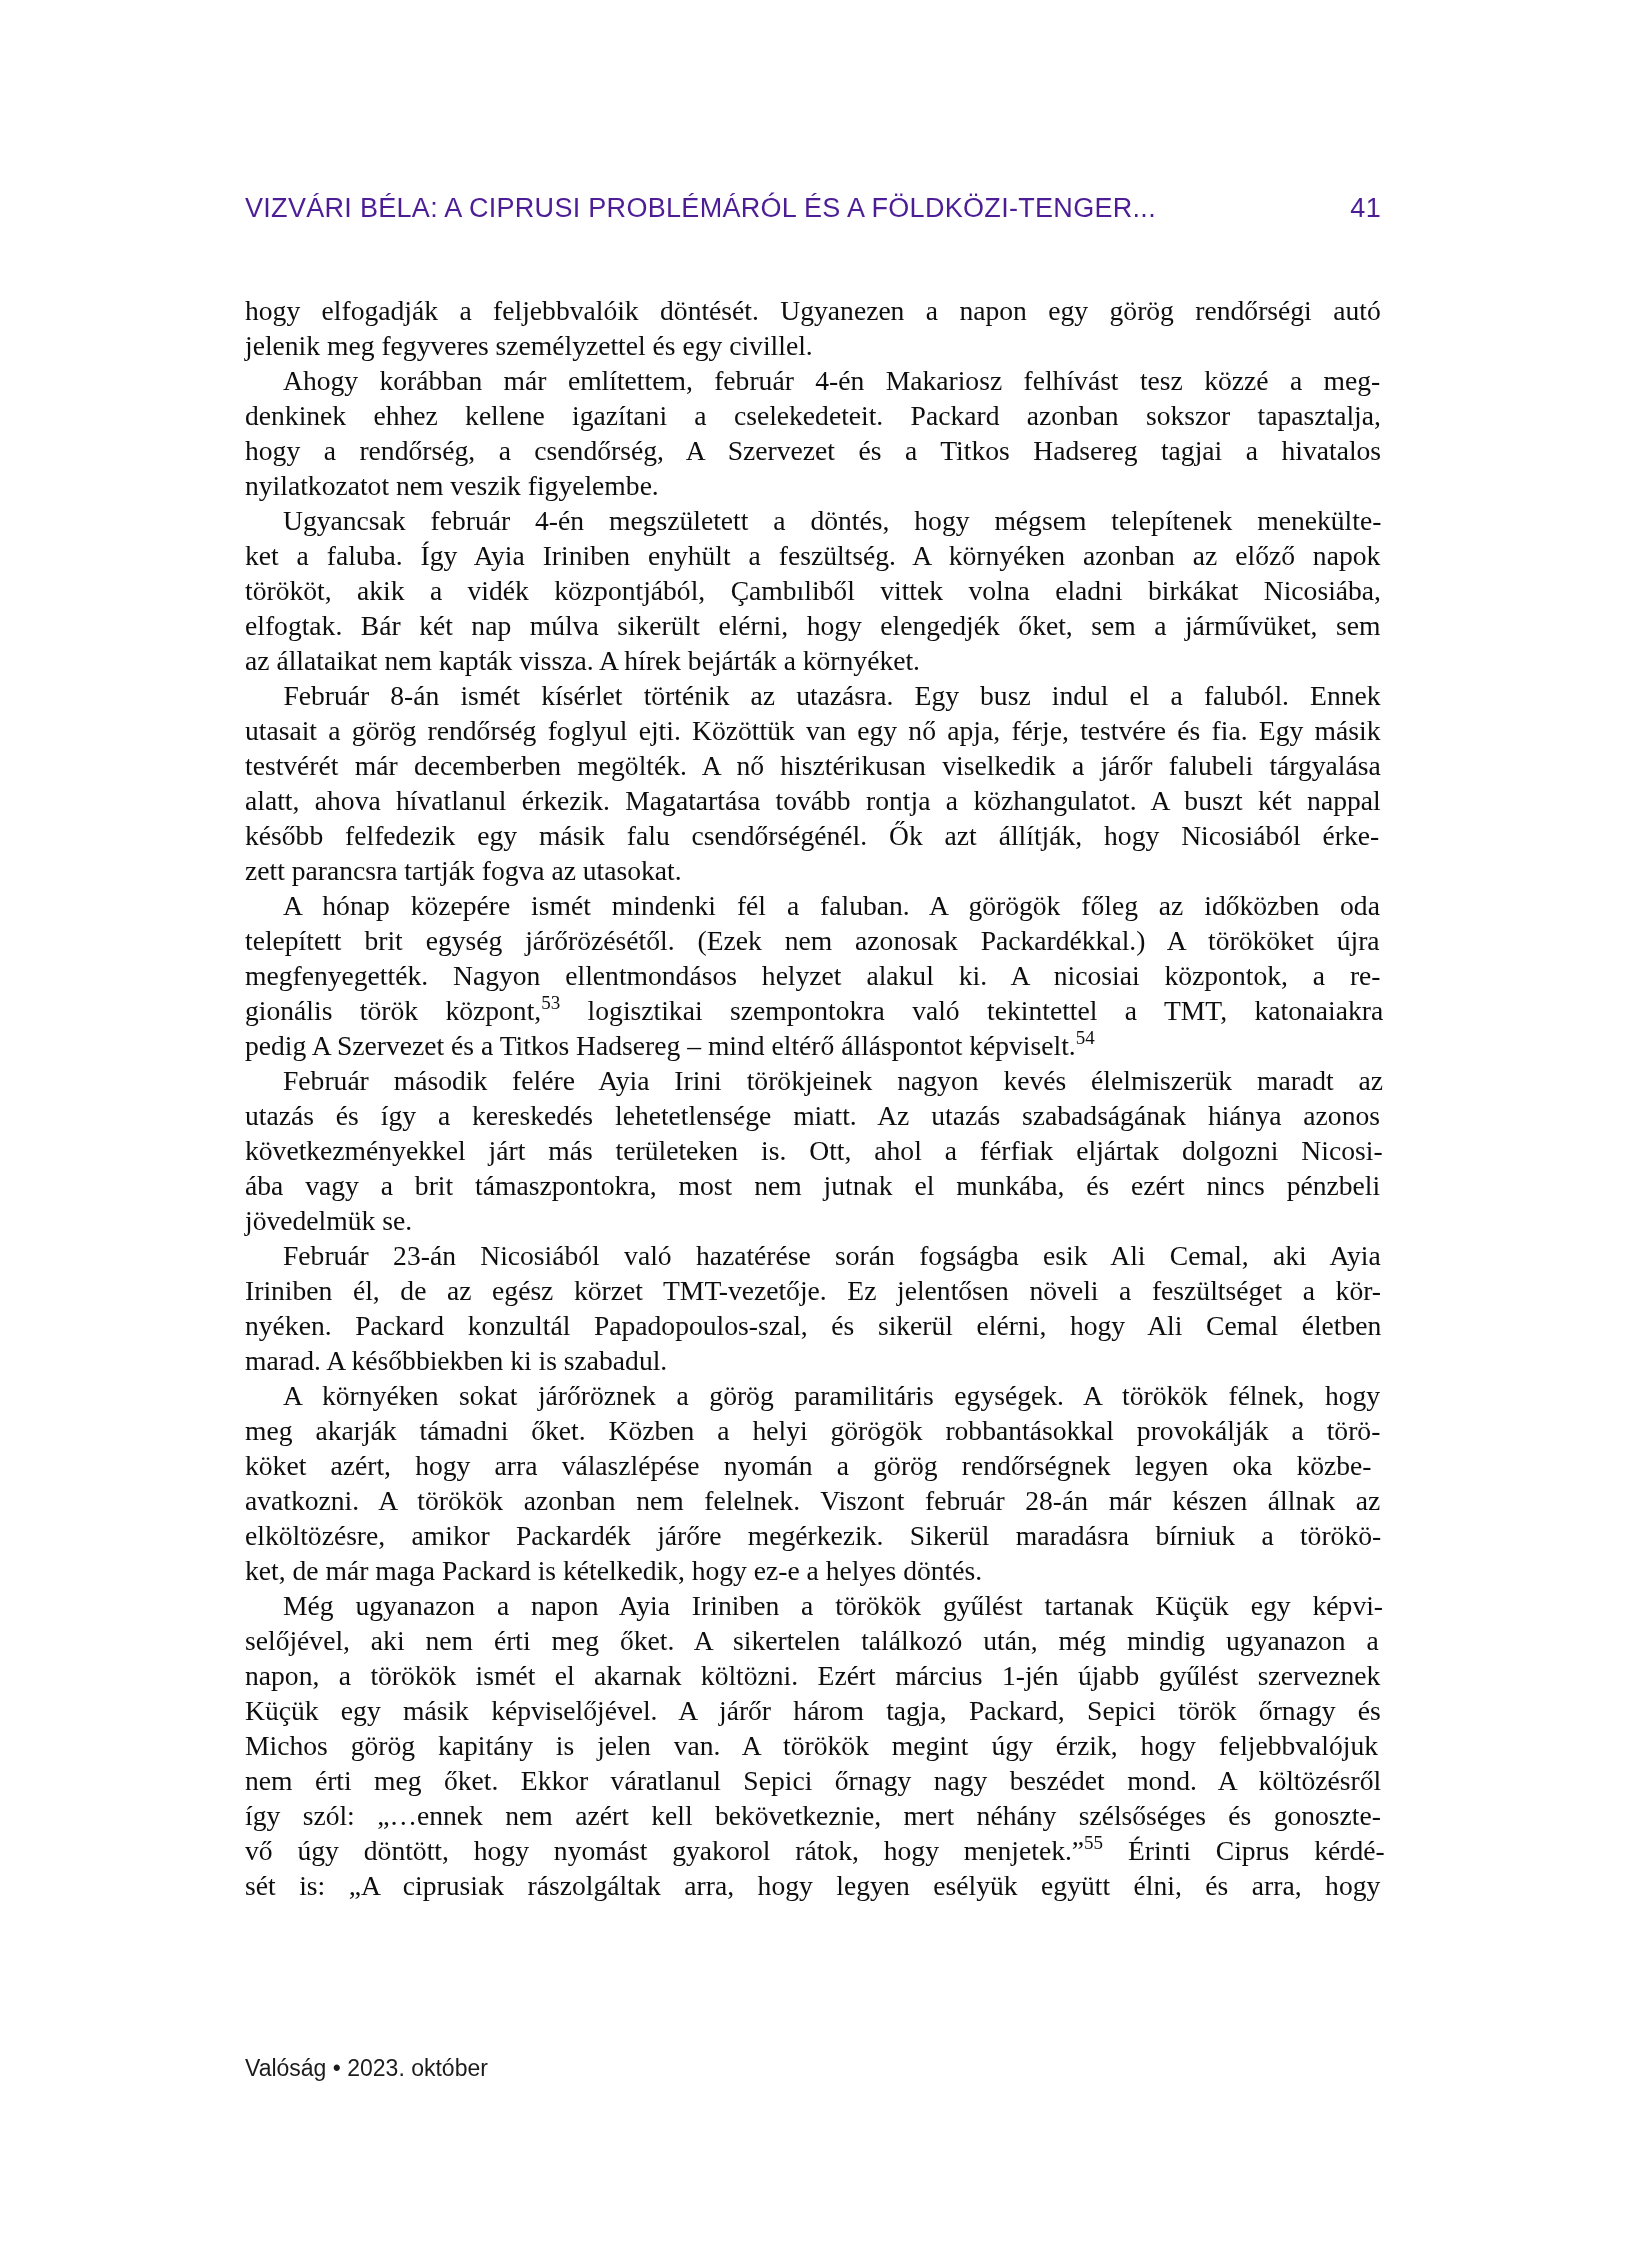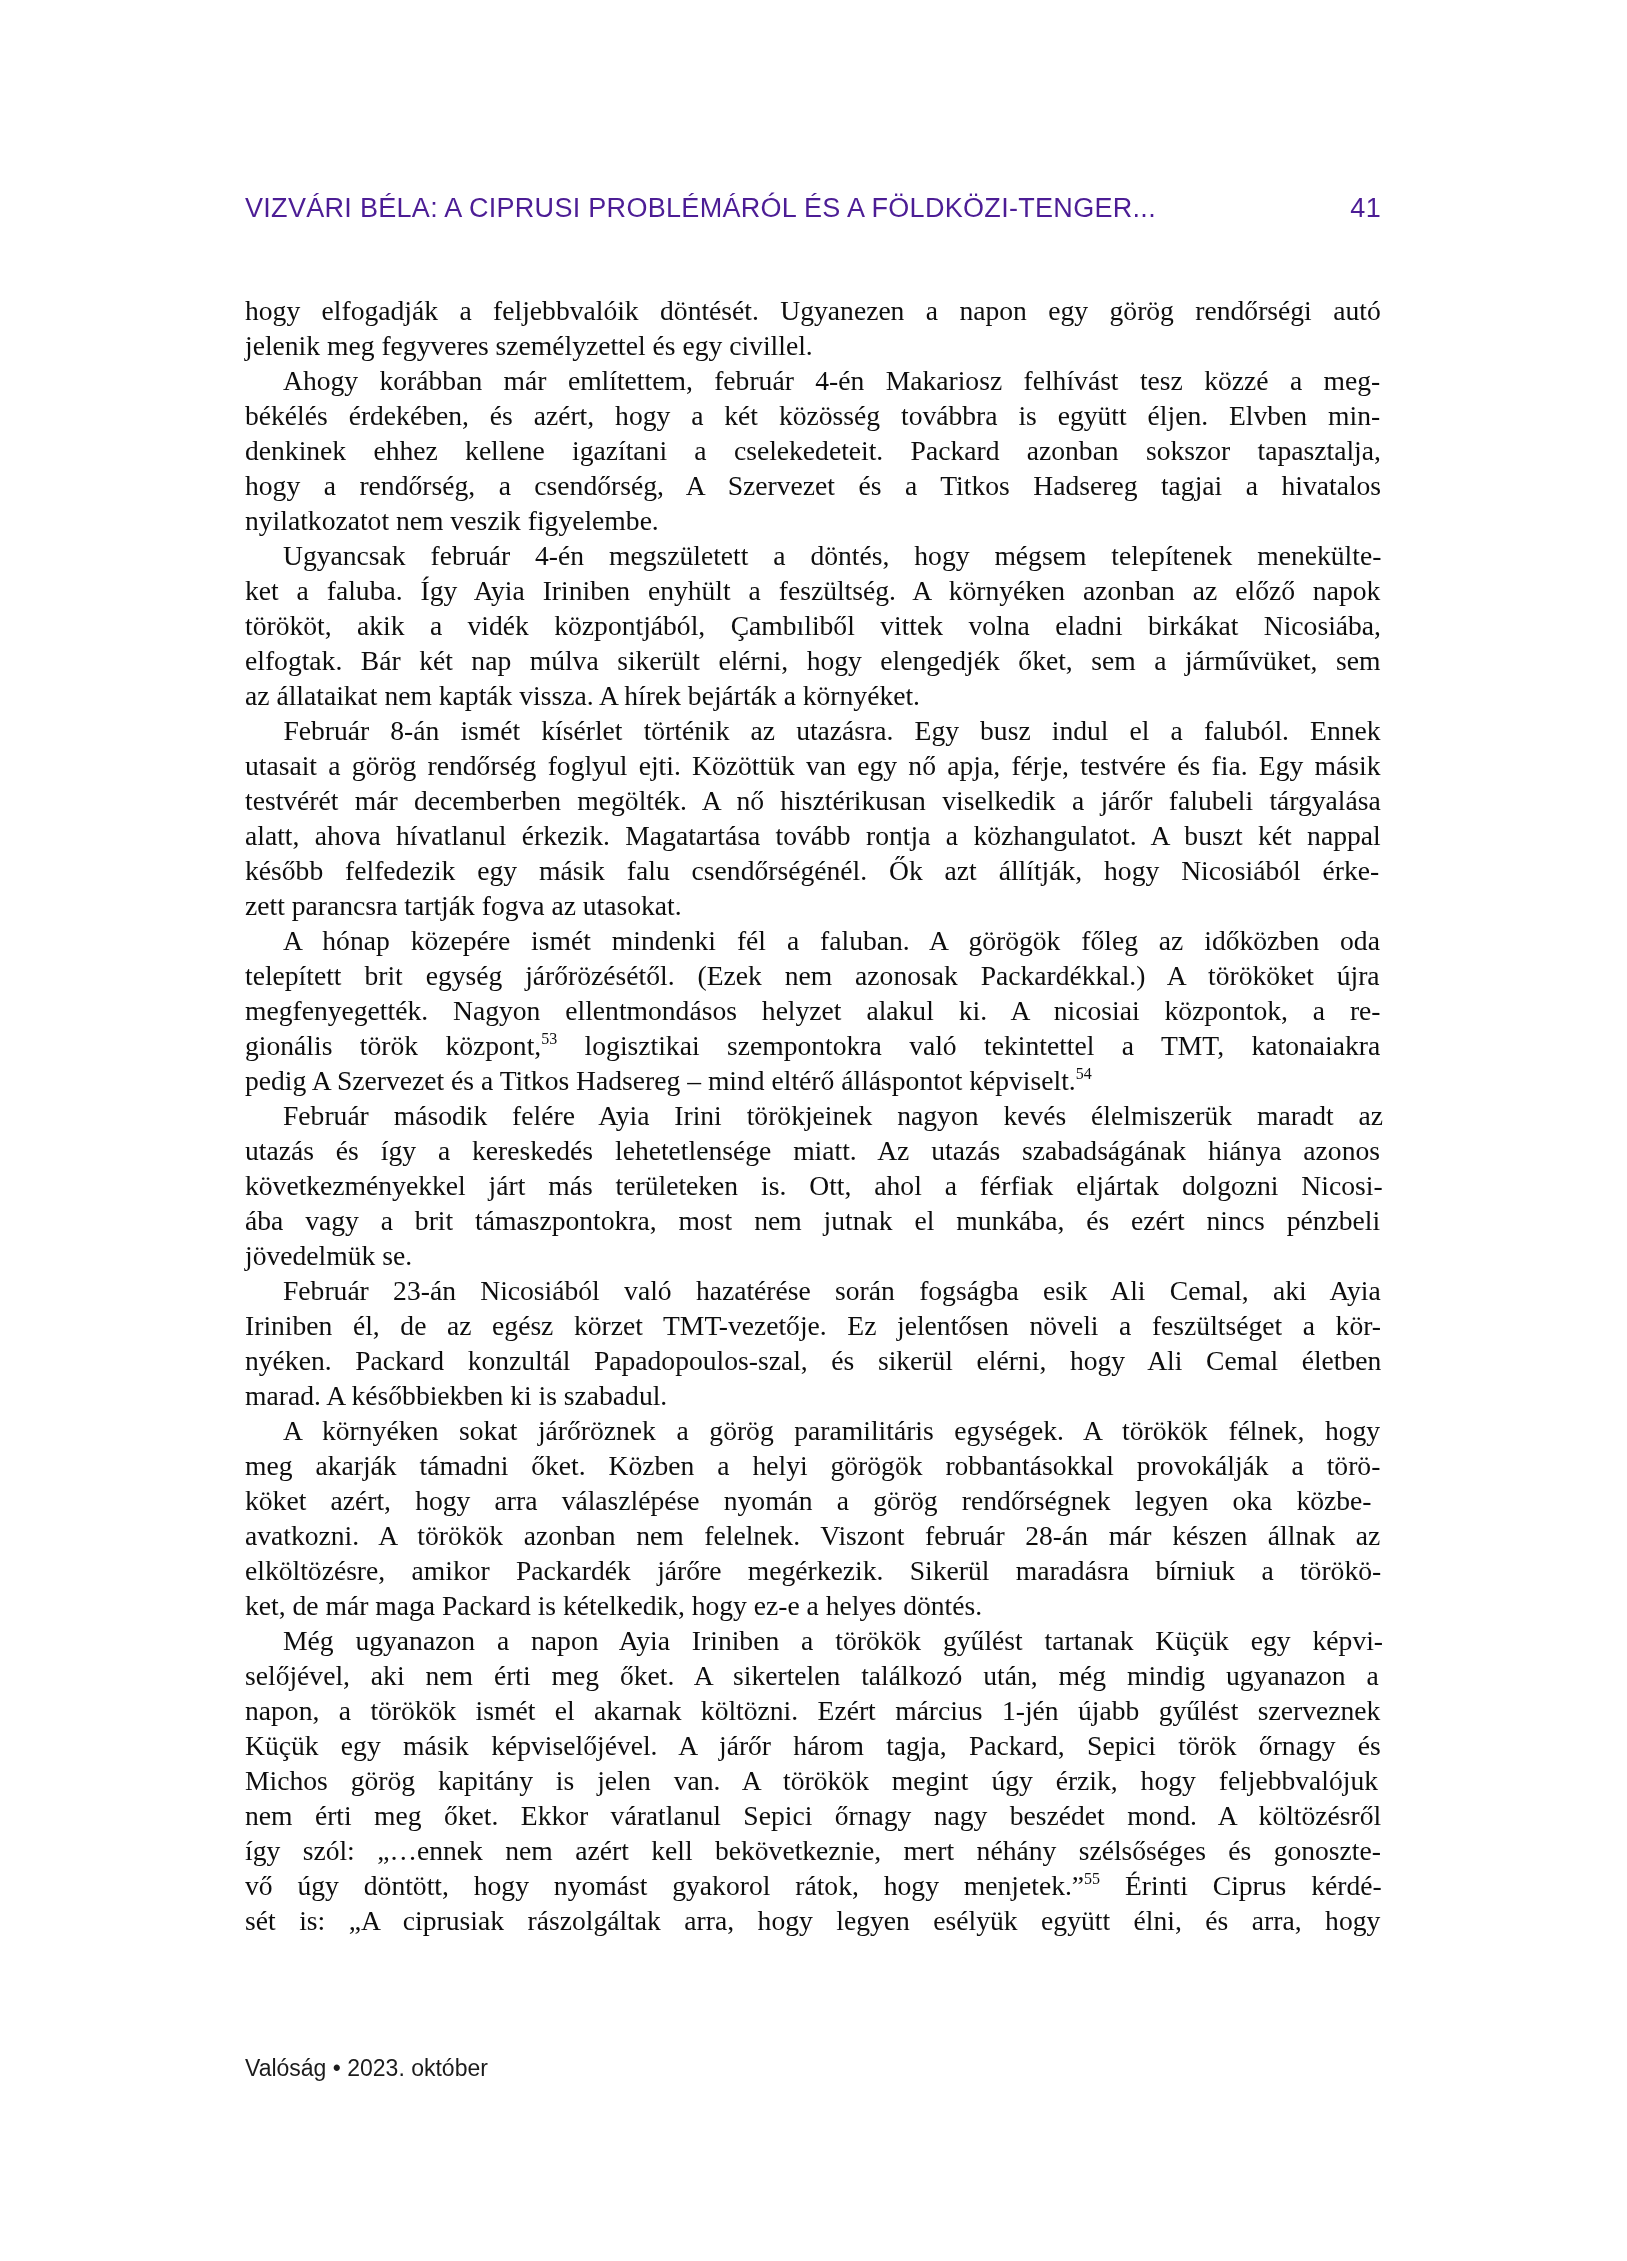--- a/index.html
+++ b/index.html
@@ -39,21 +39,21 @@
     height: 35px;
     white-space: nowrap;
     overflow: visible;
   }
   .inner {
     display: inline-block;
     white-space: pre;
     transform-origin: 0 50%;
   }
   .inner sup {
-    font-size: 16px;
+    font-size: 19px;
     line-height: 0;
     vertical-align: baseline;
     position: relative;
     top: -10.7px;
   }
   .page-footer {
     position: absolute;
     left: 245px;
     top: 2055px;
     font-family: "Liberation Sans", sans-serif;
@@ -72,21 +72,20 @@
     <span>41</span>
   </div>
 
   <div class="article-body">
       <div class="para">
         <div class="line"><span class="inner" style="word-spacing: 14.5px;">hogy elfogadják a feljebbvalóik döntését. Ugyanezen a napon egy görög rendőrségi autó</span></div>
         <div class="line"><span class="inner">jelenik meg fegyveres személyzettel és egy civillel.</span></div>
       </div>
       <div class="para">
         <div class="line" style="padding-left: 38px;"><span class="inner" style="word-spacing: 14.5px;">Ahogy korábban már említettem, február 4-én Makariosz felhívást tesz közzé a meg-</span></div>
-        <div class="line"><span class="inner" style="word-spacing: 14px;">békélés érdekében, és azért, hogy a két közösség továbbra is együtt éljen. Elvben min-</span></div>
         <div class="line"><span class="inner" style="word-spacing: 20.4px;">denkinek ehhez kellene igazítani a cselekedeteit. Packard azonban sokszor tapasztalja,</span></div>
         <div class="line"><span class="inner" style="word-spacing: 16.6px;">hogy a rendőrség, a csendőrség, A Szervezet és a Titkos Hadsereg tagjai a hivatalos</span></div>
         <div class="line"><span class="inner">nyilatkozatot nem veszik figyelembe.</span></div>
       </div>
       <div class="para">
         <div class="line" style="padding-left: 38px;"><span class="inner" style="word-spacing: 18px;">Ugyancsak február 4-én megszületett a döntés, hogy mégsem telepítenek menekülte-</span></div>
         <div class="line"><span class="inner" style="word-spacing: 11px;">ket a faluba. Így Ayia Iriniben enyhült a feszültség. A környéken azonban az előző napok</span></div>
         <div class="line"><span class="inner" style="word-spacing: 18.5px;">törököt, akik a vidék központjából, Çambıliből vittek volna eladni birkákat Nicosiába,</span></div>
         <div class="line"><span class="inner" style="word-spacing: 11.6px;">elfogtak. Bár két nap múlva sikerült elérni, hogy elengedjék őket, sem a járművüket, sem</span></div>
         <div class="line"><span class="inner">az állataikat nem kapták vissza. A hírek bejárták a környéket.</span></div>

